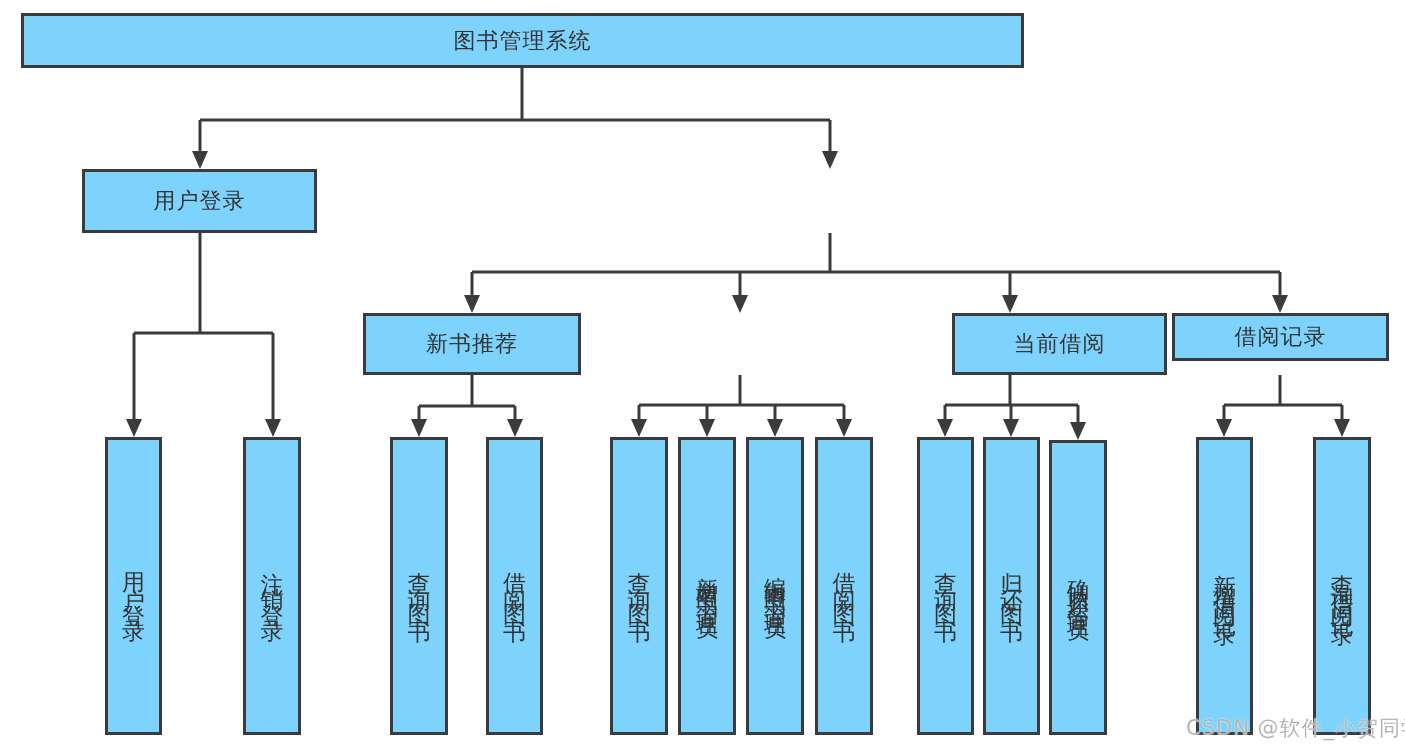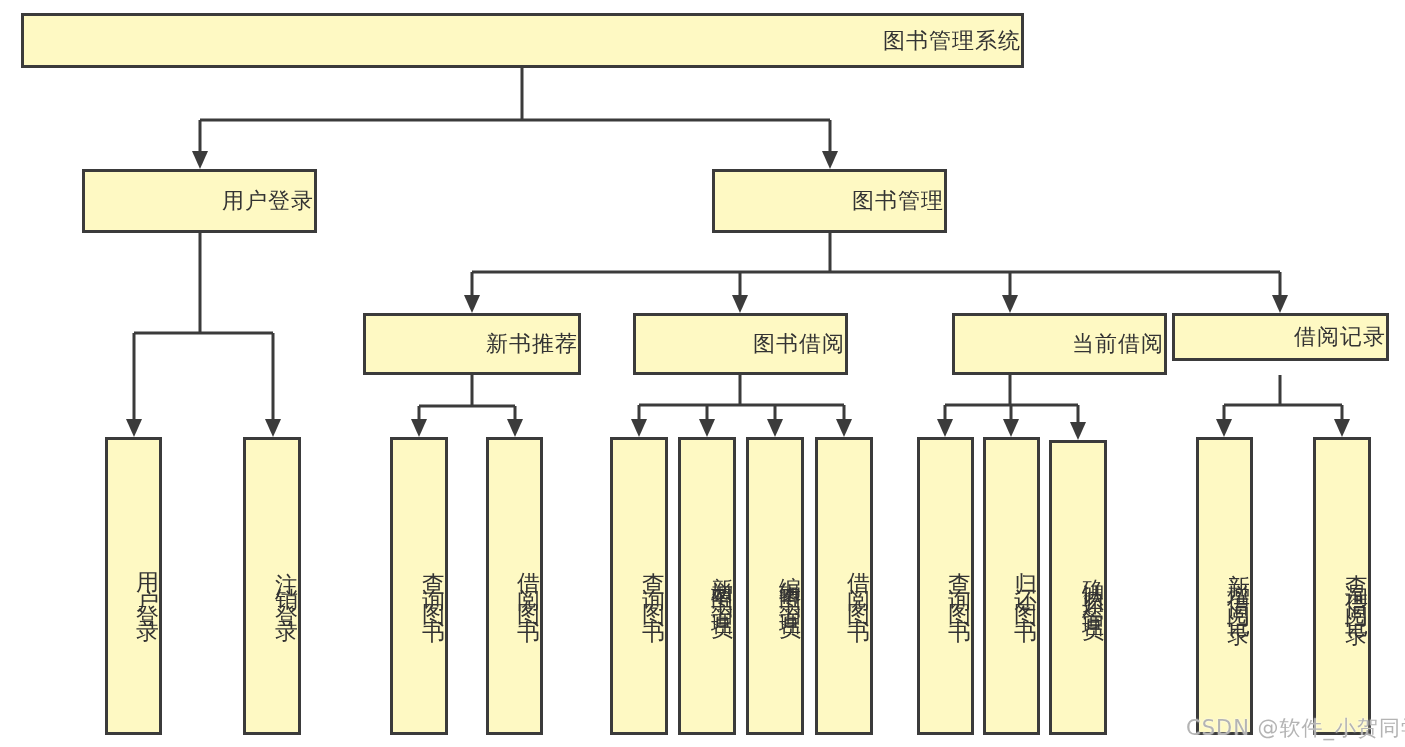--- a/index.html
+++ b/index.html
@@ -11,22 +11,22 @@
     overflow:hidden;
   }
   .connectors{
     position:absolute;left:0;top:0;z-index:0;
     pointer-events:none;
   }
   .hbox,.vbox{
     position:absolute;
     box-sizing:border-box;
     border:3px solid #3b3b3b;
-    background:#fef9c3;
-    display:flex;align-items:center;justify-content:flex-end;
+    background:#7dd3fc;
+    display:flex;align-items:center;justify-content:center;
     z-index:1;
     color:#333333;
   }
   .hbox span{
     font-size:22px;
     letter-spacing:1px;
     white-space:nowrap;
   }
   .vbox span{
     writing-mode:vertical-rl;
@@ -87,29 +87,23 @@
     </g>
   </svg>
 
   <div class="hbox" style="left:21px;top:13px;width:1003px;height:55px">
     <span>图书管理系统</span>
   </div>
 
   <div class="hbox" style="left:82px;top:169px;width:235px;height:64px">
     <span>用户登录</span>
   </div>
-  <div class="hbox" style="left:712px;top:169px;width:235px;height:64px">
-    <span>图书管理</span>
-  </div>
 
   <div class="hbox" style="left:363px;top:313px;width:218px;height:62px">
     <span>新书推荐</span>
-  </div>
-  <div class="hbox" style="left:633px;top:313px;width:215px;height:62px">
-    <span>图书借阅</span>
   </div>
   <div class="hbox" style="left:952px;top:313px;width:215px;height:62px">
     <span>当前借阅</span>
   </div>
   <div class="hbox" style="left:1172px;top:313px;width:217px;height:48px">
     <span>借阅记录</span>
   </div>
 
   <div class="vbox" style="left:105px;top:437px;width:57px;height:298px">
     <span>用户登录</span>

